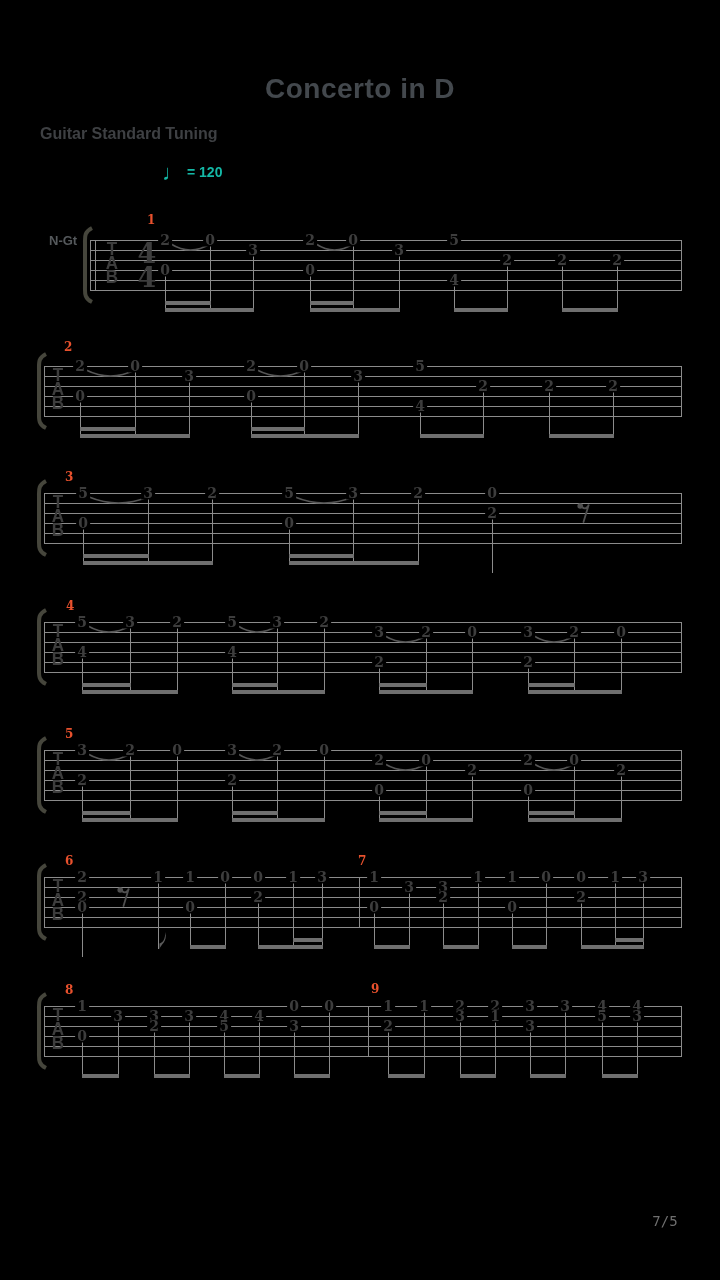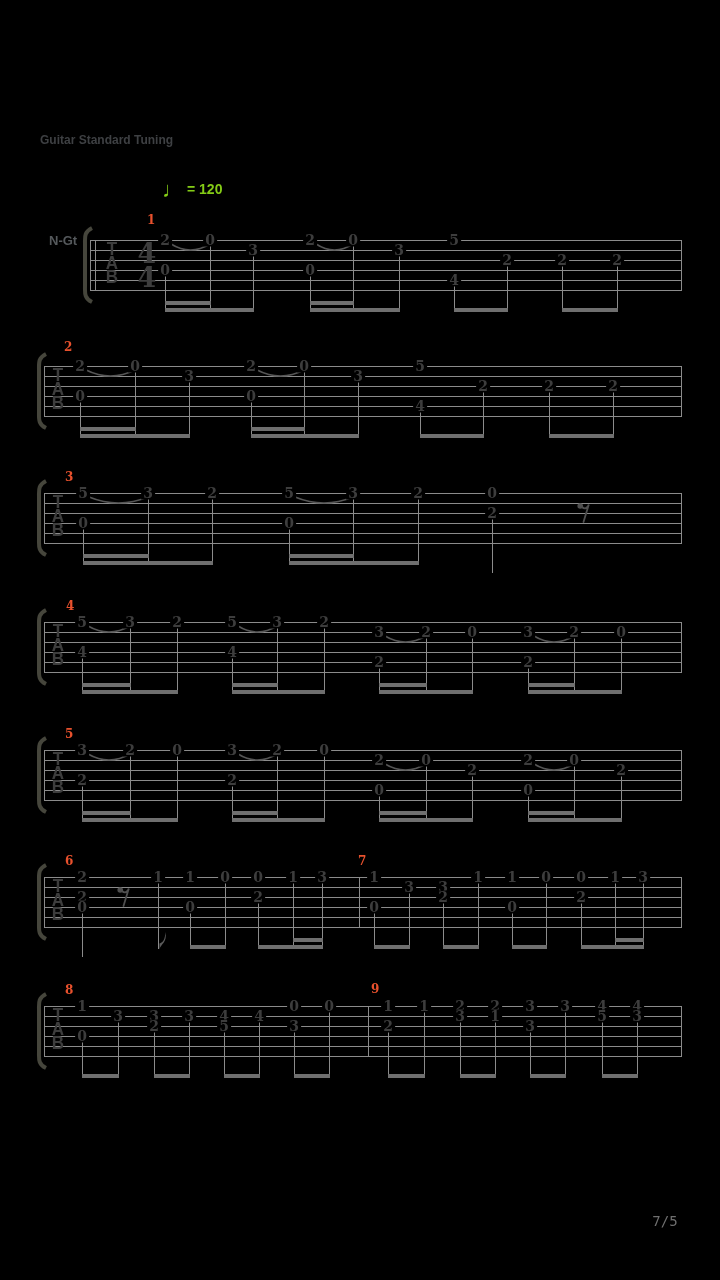--- a/index.html
+++ b/index.html
@@ -1,22 +1,22 @@
 <!DOCTYPE html>
 <html><head>
 <meta charset="utf-8">
 <style>
   html,body{margin:0;padding:0;background:#000;}
   #page{position:relative;width:720px;height:1280px;background:#000;overflow:hidden;
         font-family:"Liberation Sans",sans-serif;}
   .abs{position:absolute;}
   #title{left:0;top:73px;width:720px;text-align:center;font-size:28px;font-weight:bold;
          color:#43484d;letter-spacing:.5px;}
-  #tuning{left:40px;top:133px;font-size:12px;font-weight:bold;color:#3e4043;text-align:right;}
-  #tempo{left:162px;top:177px;color:#84cc16;}
+  #tuning{left:40px;top:125px;font-size:16px;font-weight:bold;color:#3e4043;text-align:right;}
+  #tempo{left:162px;top:160px;color:#14b8a6;}
   #tempo .glyph{font-size:22px;vertical-align:-3px;}
   #tempo .val{font-size:14px;font-weight:bold;margin-left:3px;}
   #trackname{left:49px;top:233px;font-size:13px;font-weight:bold;color:#55595c;}
   #pagenum{left:640px;top:1213px;width:50px;text-align:center;font-size:14px;color:#6f6f6f;
            font-family:"DejaVu Sans Mono",monospace;}
   .sline{position:absolute;height:1px;background:#8b8b8b;}
   .bar{position:absolute;width:1px;background:#8b8b8b;}
   .stem{position:absolute;width:1px;background:#8b8b8b;}
   .beam{position:absolute;height:4px;background:#6f6f6f;}
   .fret{position:absolute;transform:translate(-50%,-50%);background:#000;color:#3d3d3d;
@@ -27,20 +27,21 @@
   .clef{position:absolute;color:#3d3d3d;font-weight:bold;font-size:17px;line-height:14px;
         transform:translateX(-50%) scaleY(1.05);font-family:"Liberation Sans",sans-serif;}
   .tsig{position:absolute;color:#3d3d3d;font-weight:bold;font-size:27px;line-height:24px;
         transform:translateX(-50%);font-family:"DejaVu Serif",serif;}
   svg{position:absolute;overflow:visible;}
 </style>
 </head>
 <body>
 
 <div id="page">
+  <div class="abs" id="title">Concerto in D</div>
   <div class="abs" id="tuning">Guitar Standard Tuning</div>
   <div class="abs" id="tempo">
     <span class="glyph">♩</span><span class="val">= 120</span>
   </div>
   <div class="abs" id="trackname">N-Gt</div>
   <div id="score">
       <svg width="14" height="76" style="left: 79px; top: 227px;">
         <path d="M13,1 C5,5 6,10 6,17 L6,59 C6,66 5,71 13,75" fill="none" stroke="#46463c" stroke-width="4"></path>
       </svg>
       <div class="sline" style="left: 90px; top: 240px; width: 591px;"></div>

